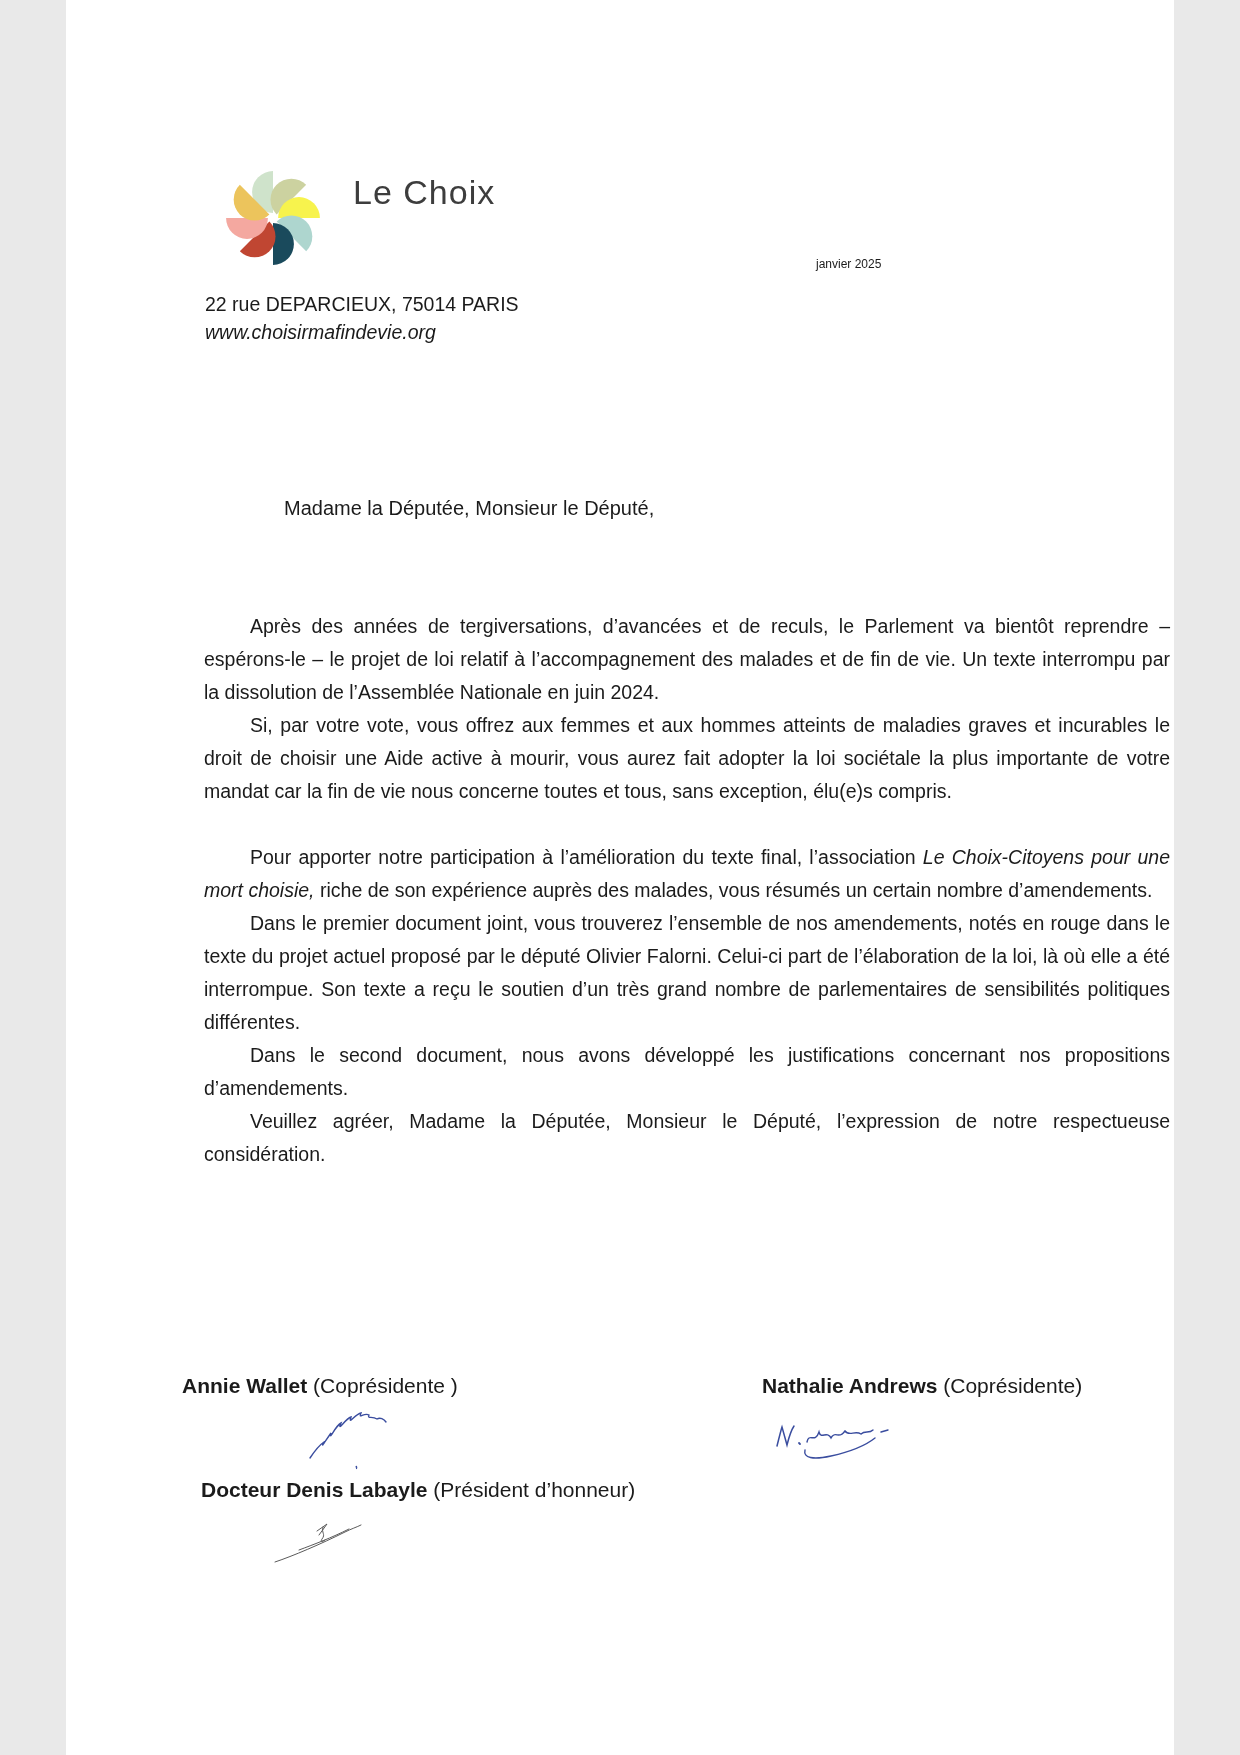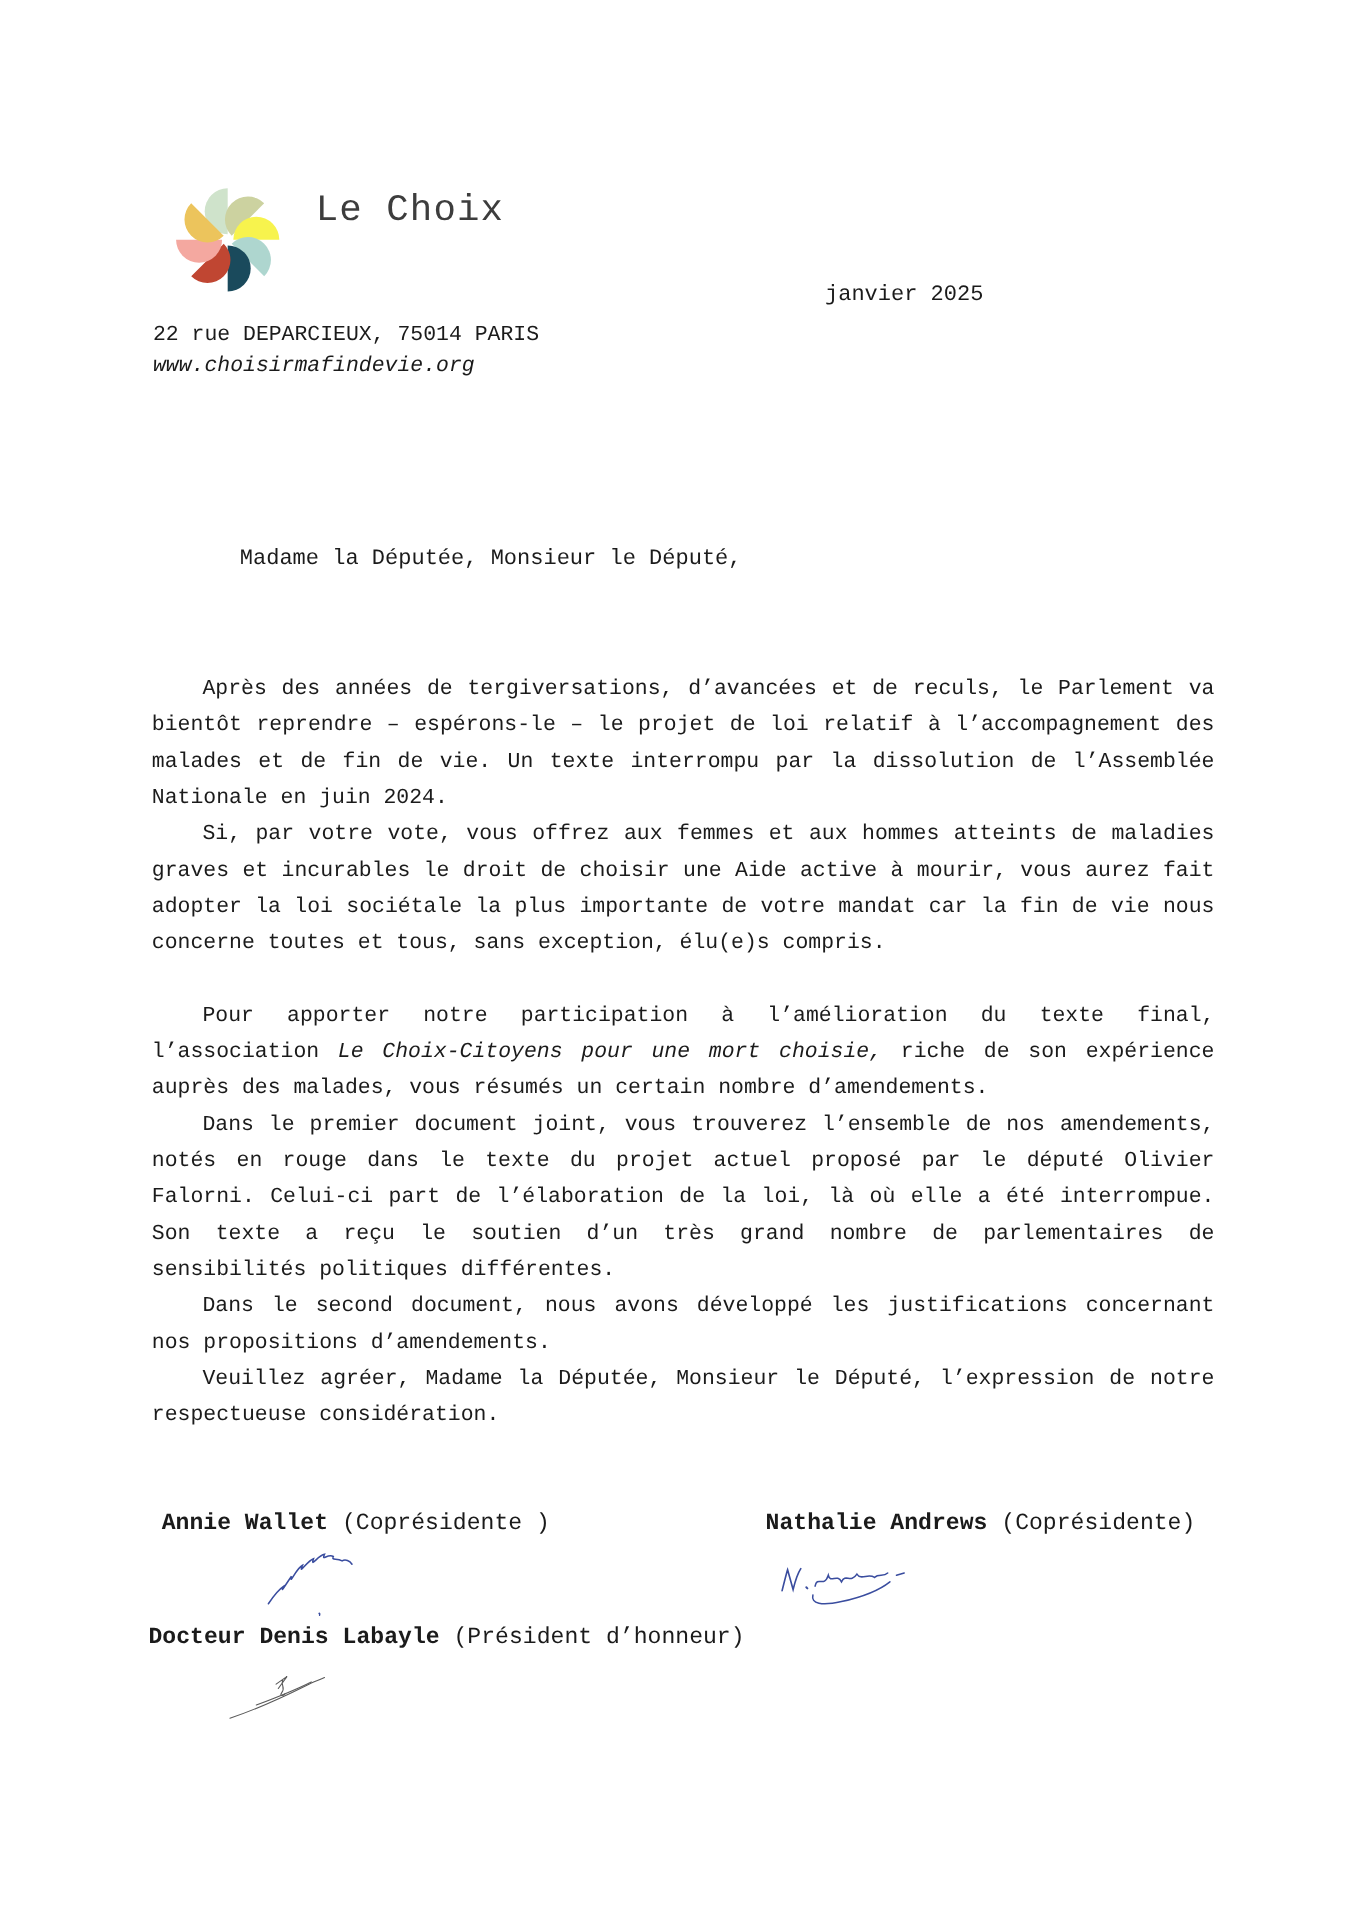--- a/index.html
+++ b/index.html
@@ -1,48 +1,48 @@
 <!DOCTYPE html>
 <html><head>
 <meta charset="utf-8">
 <style>
   html,body { margin:0; padding:0; background:#e9e9e9; }
   .page {
     position:relative;
-    width:1240px; height:1755px;
+    width:1108px; height:1755px;
     margin:0 auto;
     background:#ffffff;
-    font-family:Liberation Mono, monospace;
+    font-family:Liberation Sans, sans-serif;
     color:#1b1b1b;
     overflow:hidden;
   }
   .abs { position:absolute; }
 
   
   .logo-mark { left:156px; top:167px; width:102px; height:102px; }
   .logo-text { left:287px; top:174px; }
   .logo-title { font-size:34px; color:#3d3d3d; letter-spacing:1px; line-height:36px; }
   .logo-sub { font-size:21px; color:#8f8f8f; letter-spacing:0.5px; line-height:28px; margin-top:2px; }
 
   
-  .date { left:750px; top:257px; font-size:20px; }
+  .date { left:750px; top:257px; font-size:12px; }
   .address { left:139px; top:291px; font-size:19.5px; line-height:27.5px; }
   .address .site { font-style:italic; }
 
   
   .salutation { left:218px; top:497px; font-size:20px; }
   .body-text { left:138px; top:610px; width:966px; font-size:19.5px; line-height:33px; text-align:justify; }
   .body-text p { margin:0; text-indent:46px; }
   .body-text p.sp { margin-top:33px; }
   .it { font-style:italic; }
 
   
   .sig-line { font-size:21px; white-space:nowrap; }
   .sig-name { font-weight:bold; }
-  .sig-left  { left:147px; top:1374px; }
+  .sig-left  { left:116px; top:1374px; }
   .sig-right { left:696px; top:1374px;text-align:center; }
   .sig-bottom { left:135px; top:1478px; }
   .sig-draw { pointer-events:none; }
   .annie-sig { left:238px; top:1408px; }
   .nathalie-sig { left:703px; top:1420px; }
   .denis-sig { left:207px; top:1516px; }
 </style>
 </head>
 <body>
 

